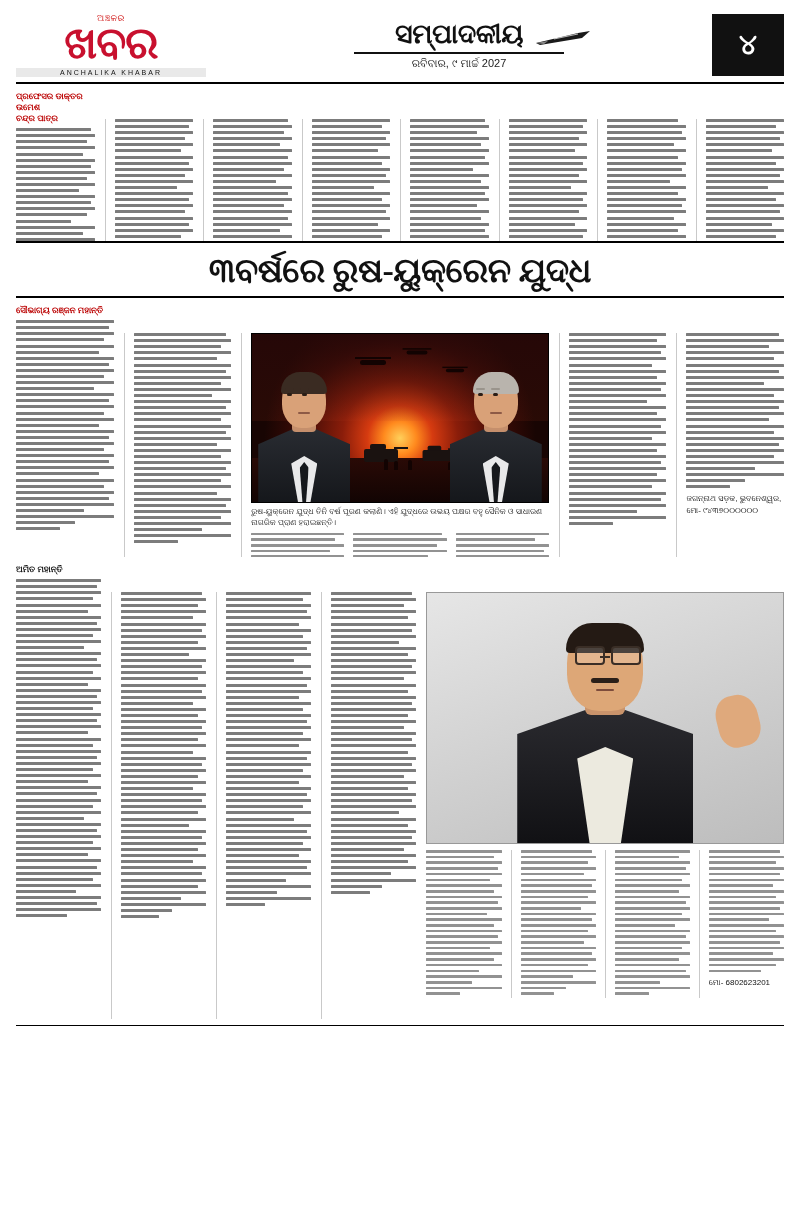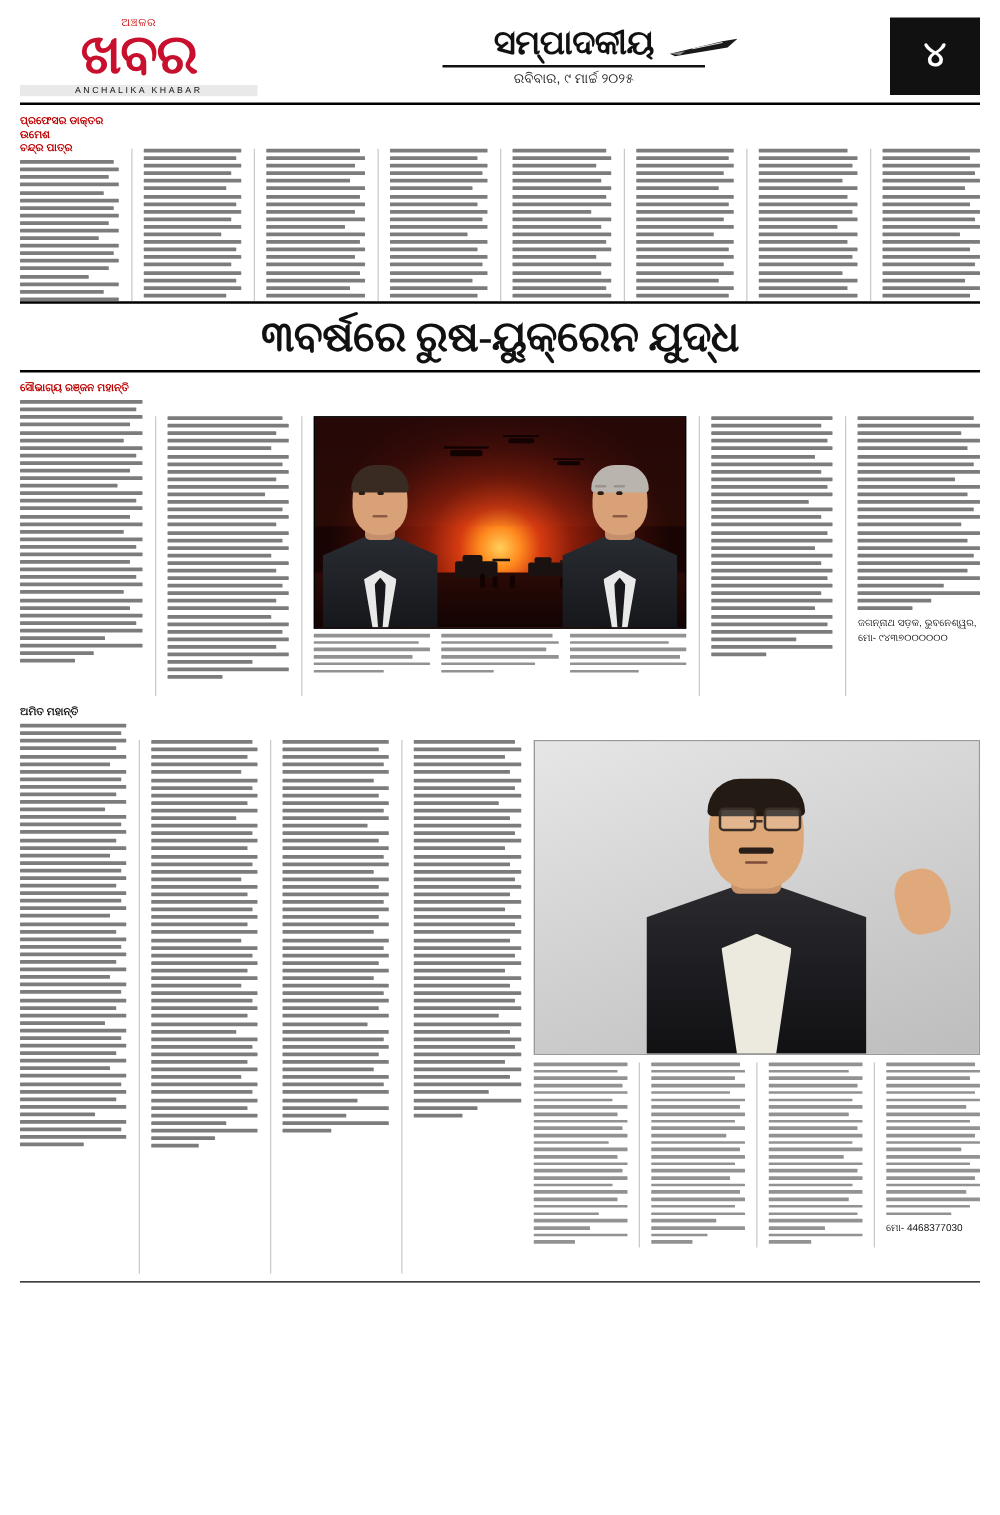--- a/index.html
+++ b/index.html
@@ -73,20 +73,21 @@
     border-bottom:2px solid #000;
     letter-spacing:-.5px;
   }
   .headline.second{border-top:2px solid #000;margin-top:0;}
 
   
   .cols{
     display:flex;
     gap:10px;
     padding-top:7px;
+    justify-content:flex-end;
   }
   .col{
     flex:1;
     position:relative;
   }
   .col + .col{
     border-left:1px solid #c9c9c9;
     padding-left:9px;
     margin-top:28px;
   }
@@ -224,21 +225,21 @@
     <div class="logo-block">
       <div class="logo-top">ଅଞ୍ଚଳର</div>
       <div class="logo-main">ଖବର</div>
       <div class="logo-rule"></div>
       <div class="logo-sub">ANCHALIKA KHABAR</div>
     </div>
 
     <div class="center-block">
       <div class="section-title">ସମ୍ପାଦକୀୟ</div>
       <div class="section-rule"></div>
-      <div class="section-date">ରବିବାର, ୯ ମାର୍ଚ୍ଚ ୨୦୨୫</div>
+      <div class="section-date">ରବିବାର, ୯ ମାର୍ଚ୍ଚ 2027</div>
       <span class="pen-icon">
         <svg width="58" height="16" viewBox="0 0 58 16">
           <path d="M2 13 L44 3 L56 1 L48 8 L6 15 Z" fill="#1a1a1a"></path>
           <path d="M2 13 L14 11 L10 14 Z" fill="#888"></path>
           <line x1="20" y1="9" x2="44" y2="4" stroke="#fff" stroke-width="0.7"></line>
         </svg>
       </span>
     </div>
 
     <div class="page-num-box">୪</div>
@@ -598,20 +599,21 @@
           <div class="neck"></div>
           <div class="head"></div>
           <div class="hair grey"></div>
           <div class="brow" style="left:28px;bottom:112px;background:#9a948c;"></div>
           <div class="brow" style="left:43px;bottom:112px;background:#9a948c;"></div>
           <div class="eye" style="left:30px;bottom:106px;"></div>
           <div class="eye" style="left:45px;bottom:106px;"></div>
           <div class="mouth" style="bottom:88px;"></div>
         </div>
       </div>
+      <div class="photo-cap">ରୁଷ-ୟୁକ୍ରେନ ଯୁଦ୍ଧ ତିନି ବର୍ଷ ପୂରଣ କଲାଣି। ଏହି ଯୁଦ୍ଧରେ ଉଭୟ ପକ୍ଷର ବହୁ ସୈନିକ ଓ ସାଧାରଣ ନାଗରିକ ପ୍ରାଣ ହରାଇଛନ୍ତି।</div>
       <div class="body-lines" style="margin-top:4px;display:flex;gap:9px;">
         <div style="flex:1">
           <div class="ln thin s100"></div>
             <div class="ln thin s90"></div>
             <div class="ln thin s100"></div>
           <div class="ln thin s85"></div>
             <div class="ln thin s100"></div>
             <div class="ln thin s60"></div>
         </div>
         <div style="flex:1">
@@ -1065,20 +1067,20 @@
               <div class="ln thin s100"></div>
               <div class="ln thin s90"></div>
             <div class="ln thin s100"></div>
               <div class="ln thin s95"></div>
               <div class="ln thin s100"></div>
             <div class="ln thin s85"></div>
               <div class="ln thin s100"></div>
               <div class="ln thin s90"></div>
             <div class="ln thin s70"></div>
           </div>
-          <div class="contact">ମୋ- 4468377030</div>
+          <div class="contact">ମୋ- 6802623201</div>
         </div>
       </div>
     </div>
   </div>
 
   <div class="footer-rule"></div>
 </div>
 
 </body></html>

